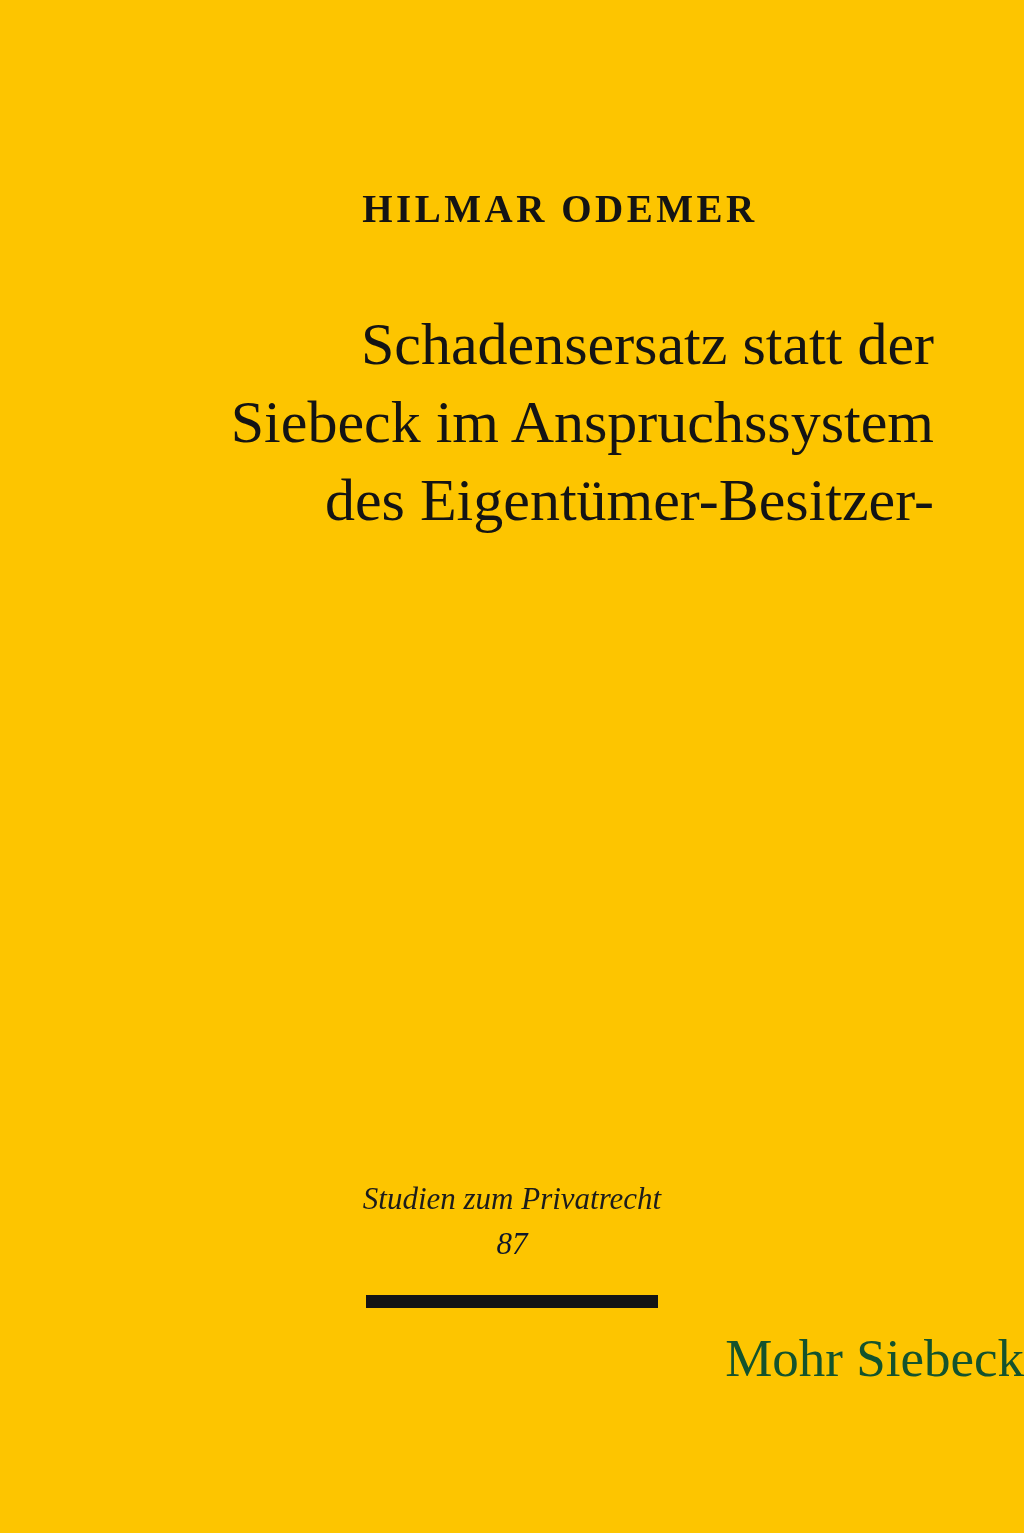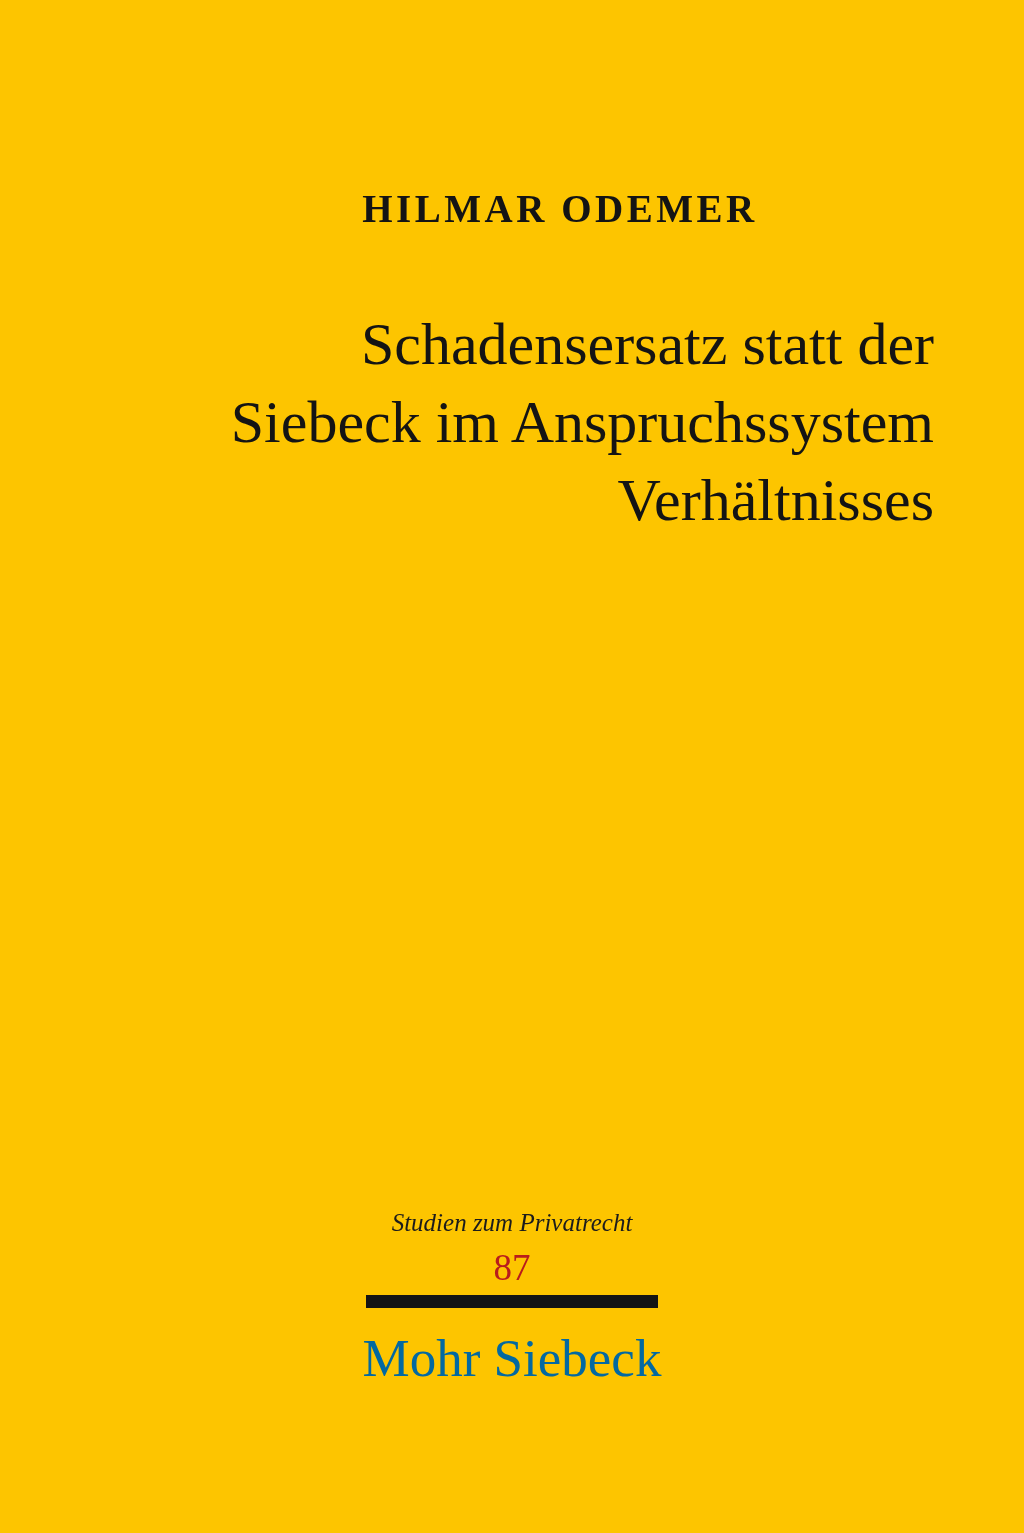--- a/index.html
+++ b/index.html
@@ -48,62 +48,62 @@
   .series-block {
     position: absolute;
     top: 1178px;
     left: 0;
     width: 100%;
     text-align: center;
   }
   .series-name {
     font-family: "Liberation Serif", serif;
     font-style: italic;
-    font-size: 25px;
+    font-size: 31px;
     color: #1c1c1c;
     line-height: 42px;
-    margin-top: 24px;
   }
   .series-number {
     font-family: "Liberation Serif", serif;
-    font-size: 37px;
-    color: #b91c1c;
+    font-style: italic;
+    font-size: 31px;
+    color: #0f172a;
     line-height: 48px;
   }
   .rule {
     position: absolute;
     top: 1295px;
     left: 50%;
     transform: translateX(-50%);
     width: 292px;
     height: 13px;
     background: #141414;
   }
   .publisher {
     position: absolute;
     top: 1328px;
     left: 0;
     width: 100%;
-    text-align: center;
+    text-align: right;
     font-family: "Liberation Serif", serif;
     font-size: 53px;
-    color: #0369a1;
+    color: #14532d;
   }
 </style>
 </head>
 <body>
 
 <div class="cover">
 
   <div class="author">HILMAR ODEMER</div>
 
   <div class="title">
     <div>Schadensersatz statt der</div>
     <div>Siebeck im Anspruchssystem</div>
-    <div>Verhältnisses</div>
+    <div>des Eigentümer-Besitzer-</div>
   </div>
 
   <div class="series-block">
     <div class="series-name">Studien zum Privatrecht</div>
     <div class="series-number">87</div>
   </div>
 
   <div class="rule"></div>
 
   <div class="publisher">Mohr Siebeck</div>

